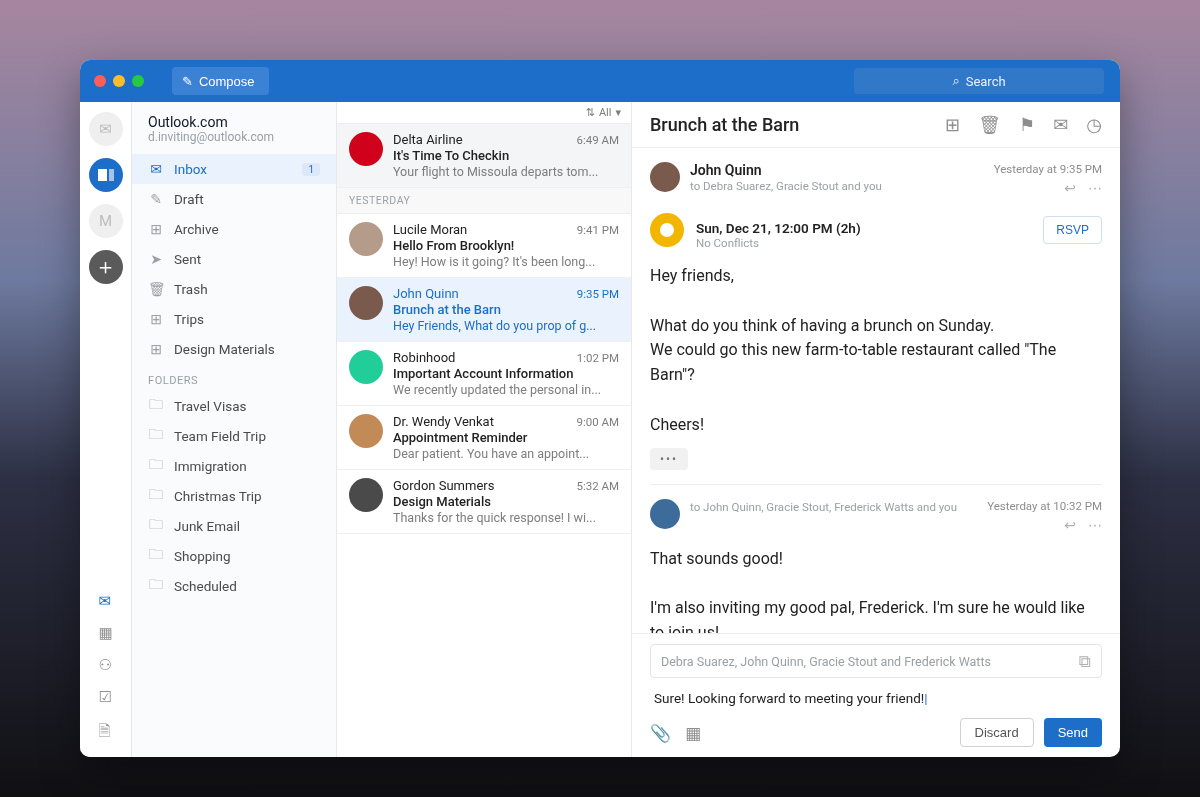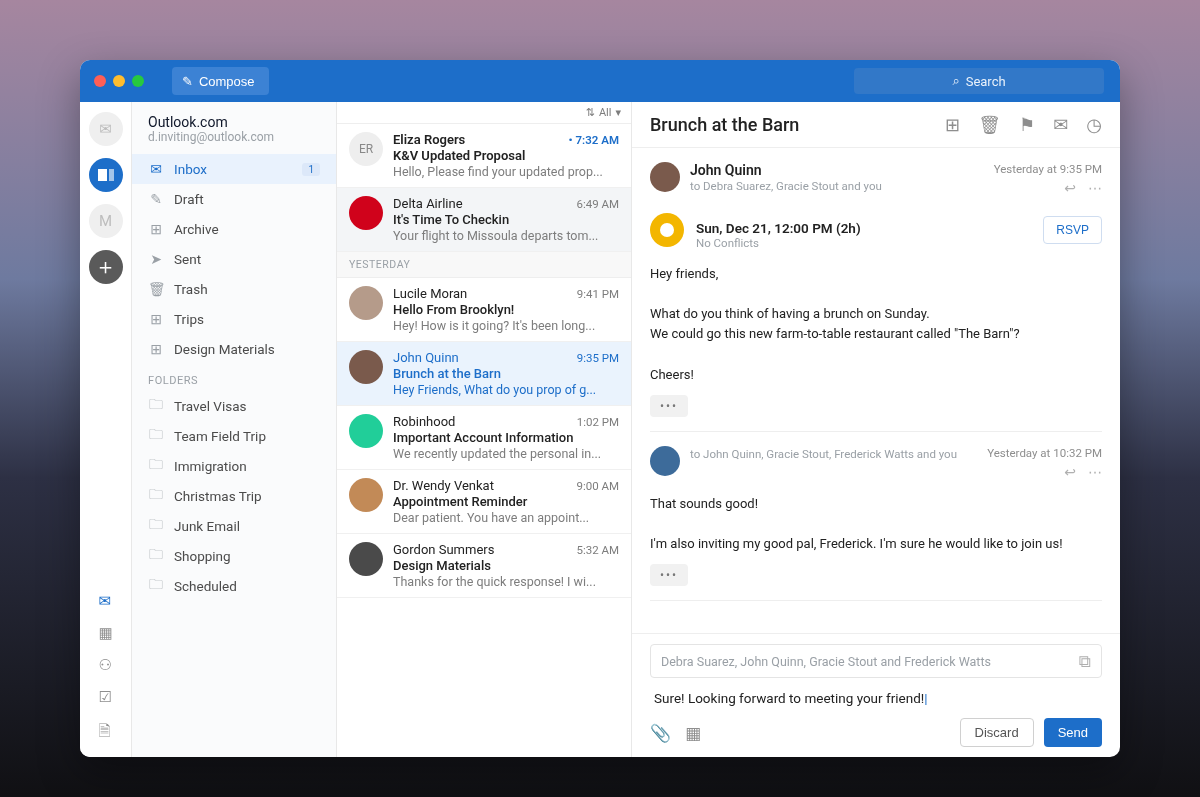--- a/index.html
+++ b/index.html
@@ -114,21 +114,21 @@
     .who .to{font-size:11.5px;color:#9aa0a6;margin-top:1px;}
     .meta{margin-left:auto;font-size:11.5px;color:#8e8e8e;text-align:left;}
     .metaIcons{display:flex;gap:12px;margin-top:4px;justify-content:flex-end;color:#b0b0b0;font-size:14px;}
     .eventrow{display:flex;align-items:center;gap:12px;margin-top:14px;}
     .sun{width:34px;height:34px;border-radius:50%;background:#f3b600;position:relative;}
     .sun:after{content:"";position:absolute;inset:10px;background:#fff;border-radius:50%;}
     .ev .when{font-size:13.5px;font-weight:600;color:#222;margin-top:10px;}
     .ev .c{font-size:11.5px;color:#9aa0a6;}
     .rsvp{margin-left:auto;border:1px solid #cfddf0;color:#1d6ec9;background:#fff;
       padding:6px 12px;border-radius:4px;font-size:12px;cursor:pointer;}
-    .bodytxt{margin-top:14px;font-size:13px;color:#222;line-height:1.55;white-space:pre-line;}
+    .bodytxt{margin-top:14px;font-size:16px;color:#222;line-height:1.55;white-space:pre-line;}
     .pill{display:inline-block;margin-top:10px;background:#f1f1f1;border-radius:4px;padding:4px 10px;
       font-size:12px;color:#777;letter-spacing:2px;}
 
     .reply{border-top:1px solid #eee;padding:10px 18px;}
     .replyTo{border:1px solid #e4e4e4;border-radius:4px;padding:6px 10px;
       font-size:12.5px;color:#9aa0a6;display:flex;align-items:center;}
     .replyTo .pop{margin-left:auto;color:#b0b0b0;font-size:17px;}
     .replyBody{padding:12px 4px;font-size:13.5px;color:#222;}
     .replyBody .caret{color:#1d6ec9;}
     .replyActions{display:flex;align-items:center;gap:12px;}
@@ -249,31 +249,20 @@
         </div>
     </div>
 
     <div class="msglist">
       <div class="filterbar">
         <span>⇅</span>
         <span>All</span>
         <span>▾</span>
       </div>
       <div id="msgs">
-          <div class="msg unread">
-            <div class="avatar" style="background:#eeeeee;color:#888">ER</div>
-      <div class="body">
-        <div class="row">
-                <span class="from">Eliza Rogers</span>
-          <span class="time"><span class="nodot"></span>7:32 AM</span>
-              </div>
-        <div class="subj">K&amp;V Updated Proposal</div>
-        <div class="prev">Hello, Please find your updated prop...</div>
-      </div>
-          </div>
           <div class="msg sel">
             <div class="avatar" style="background:#d0021b;color:#fff"></div>
       <div class="body">
         <div class="row">
                 <span class="from">Delta Airline</span>
           <span class="time">6:49 AM</span>
               </div>
         <div class="subj">It's Time To Checkin</div>
         <div class="prev">Your flight to Missoula departs tom...</div>
       </div>

